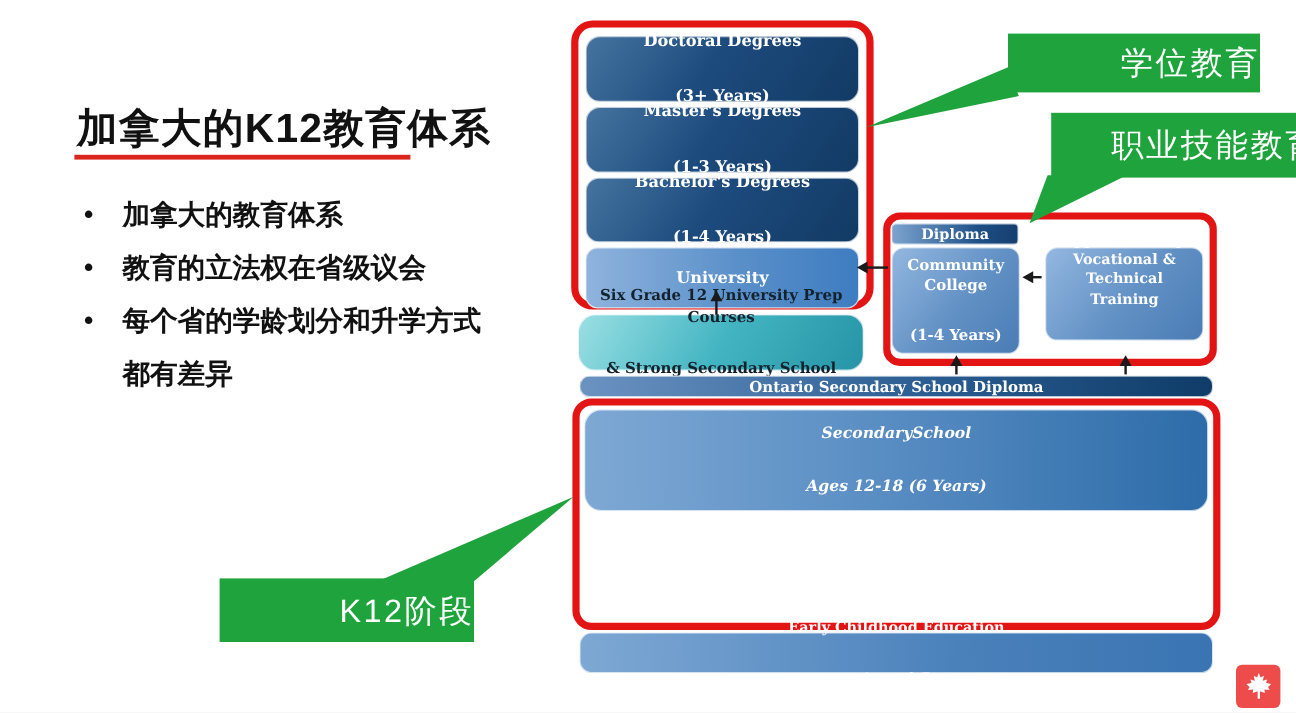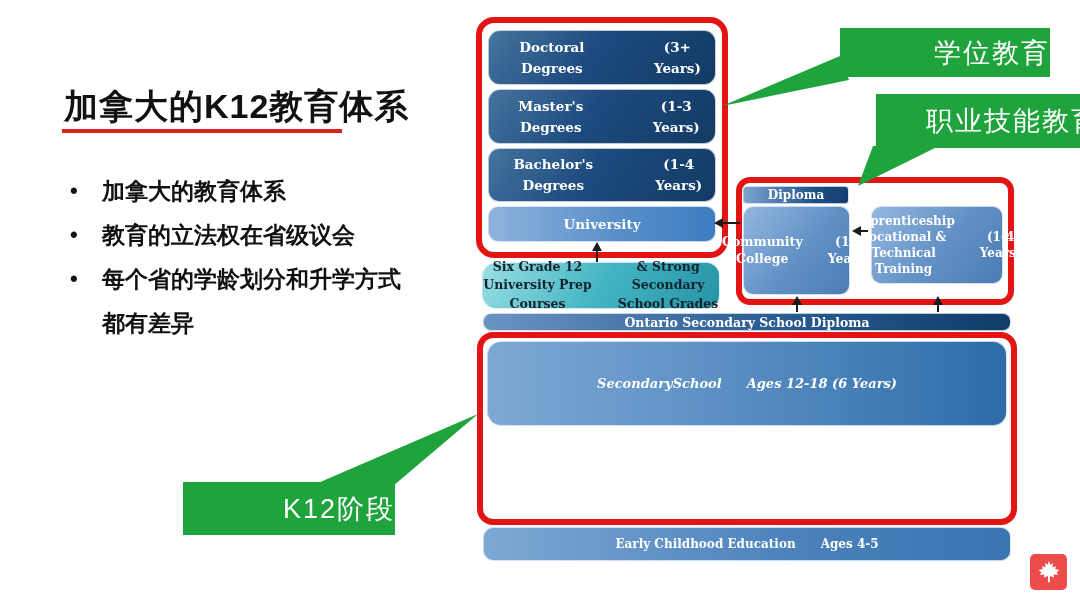--- a/index.html
+++ b/index.html
@@ -9,28 +9,28 @@
   }
   
   .title{
     position:absolute;left:64px;top:84px;width:420px;
     font-size:34px;font-weight:700;color:#111;letter-spacing:1px;margin:0;
   }
   .title-underline{
     position:absolute;left:62px;top:129px;width:280px;height:4px;background:#da251c;
   }
   .bullets{
-    position:absolute;left:64px;top:169px;width:356px;margin:0;padding:0;list-style:none;
+    position:absolute;left:64px;top:157px;width:356px;margin:0;padding:0;list-style:none;
     font-size:23px;color:#111;line-height:44px;font-weight:600;
   }
   .bullets li{position:relative;padding-left:38px;margin:0;}
   .bullets li::before{content:"\2022";position:absolute;left:6px;top:0;font-size:22px;color:#111;}
   
   .box{
-    position:absolute;display:flex;flex-direction:row;align-items:center;justify-content:center;
+    position:absolute;display:flex;flex-direction:column;align-items:center;justify-content:center;
     text-align:center;color:#fff;font-family:"DejaVu Serif","Liberation Serif",serif;font-weight:700;
     border:1px solid rgba(255,255,255,.7);box-sizing:border-box;gap:25px;
   }
   .box .years:empty{display:none;}
   .deep{background:linear-gradient(125deg,#46749f 0%,#1d4b7e 45%,#123a64 100%);border-radius:12px;font-size:13.5px;line-height:1.55;}
   .university{background:linear-gradient(to right,#8fb3dd 0%,#5a90c9 55%,#3e7cc1 100%);border-radius:10px;font-size:13.5px;}
   .teal{background:linear-gradient(120deg,#9adfe3 0%,#43b5c2 50%,#2694a6 100%);color:#14222e;border-radius:14px;font-size:12.5px;line-height:1.45;}
   .diploma{background:linear-gradient(to right,#7ba3cf 0%,#1c4e85 70%,#163f6f 100%);border-radius:4px;font-size:12px;}
   .college{background:linear-gradient(130deg,#93b7e0 0%,#6190c4 55%,#4a7cb4 100%);border-radius:10px;font-size:12.5px;line-height:1.35;}
   .ossd{background:linear-gradient(to right,#6b93c2 0%,#2a5d92 55%,#0f3c68 100%);border-radius:8px;font-size:12.5px;}
@@ -72,21 +72,21 @@
     <span class="years">(3+ Years)</span>
   </div>
   <div class="box deep" style="left:488px;top:89px;width:228px;height:55px;">
     <span>Master's Degrees</span>
     <span class="years">(1-3 Years)</span>
   </div>
   <div class="box deep" style="left:488px;top:148px;width:228px;height:54px;border-radius:11px;">
     <span>Bachelor's Degrees</span>
     <span class="years">(1-4 Years)</span>
   </div>
-  <div class="box university" style="left:488px;top:206px;width:228px;height:36px;">
+  <div class="box university" style="left:488px;top:206px;width:228px;height:51px;">
     <span>University</span>
   </div>
 
   <div class="box teal" style="left:482px;top:262px;width:238px;height:47px;">
     <span>Six Grade 12 University Prep Courses</span>
     <span>&amp; Strong Secondary School Grades</span>
   </div>
 
   <div class="red-frame" style="left:736px;top:177px;width:278px;height:128px;border-radius:14px;"></div>
 

